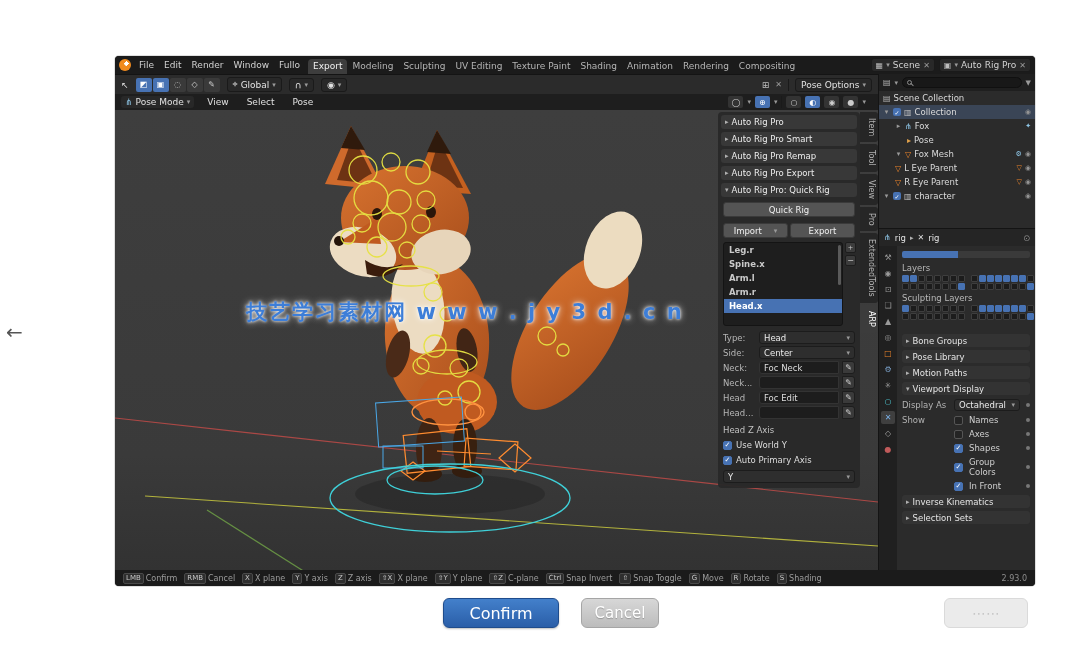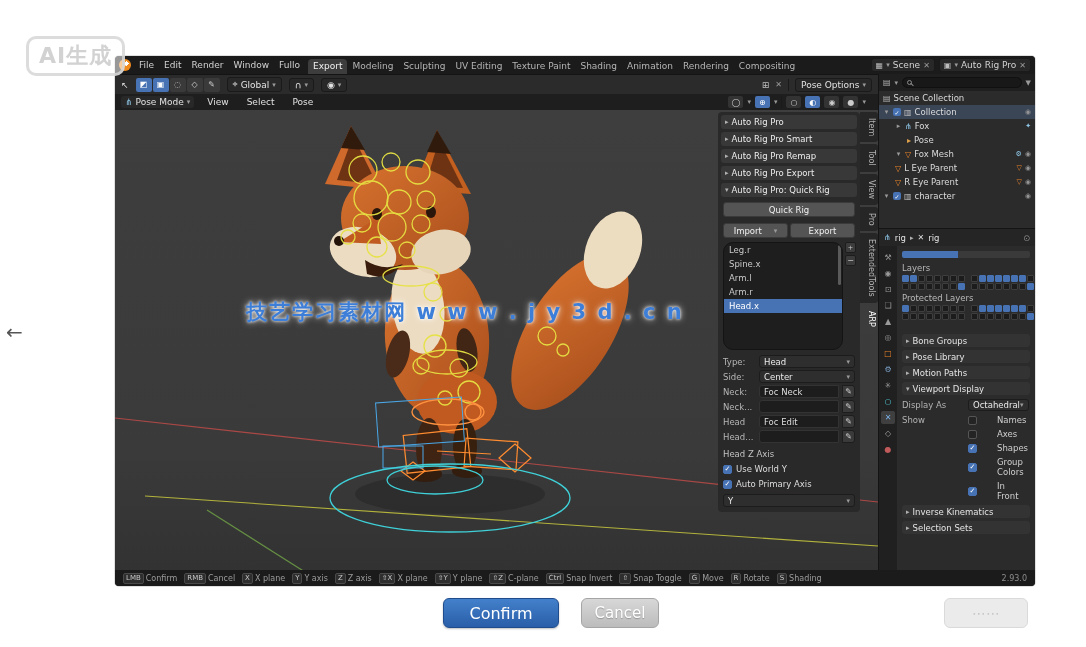--- a/index.html
+++ b/index.html
@@ -72,21 +72,21 @@
     background:rgba(41,41,41,.96); border-radius:4px; padding:3px; color:#ddd; font-size:8.5px; }
   .nsec { height:14px; display:flex; align-items:center; gap:3px; background:#383838; border-radius:3px;
     margin-bottom:3px; padding:0 4px; color:#ececec; white-space:nowrap; }
   .arr { color:#b0b0b0; font-size:7px; }
   .btn { height:15px; background:#545454; border:1px solid #3a3a3a; border-radius:3px; display:flex;
     align-items:center; justify-content:center; color:#efefef;text-align:center; }
   .qr-btn { margin:5px 2px 6px; }
   .ie-row { display:flex; gap:2px; margin:0 2px 4px; }
   .ie-row .btn { flex:1; gap:12px; }
   .listwrap { position:relative; margin:0 14px 5px 2px; }
-  .limb-list { background:#1e1e1e; border:1px solid #141414; border-radius:10px; height:108px; overflow:hidden; position:relative; }
+  .limb-list { background:#1e1e1e; border:1px solid #141414; border-radius:3px; height:84px; overflow:hidden; position:relative;font-weight:bold; }
   .limb { height:14px; line-height:14px; padding-left:5px; color:#c9c9c9; }
   .limb.sel { background:#4772b3; color:#fff; }
   .lscroll { position:absolute; right:1px; top:2px; width:3px; height:40px; background:#5a5a5a; border-radius:2px; }
   .list-ops { position:absolute; right:-13px; top:0; display:flex; flex-direction:column; gap:2px; }
   .op-btn { width:11px; height:11px; background:#3c3c3c; border:1px solid #1d1d1d; border-radius:2px;
     color:#ccc; font-size:8px; display:flex; align-items:center; justify-content:center; }
   .frow { display:flex; align-items:center; gap:3px; margin:2px 2px; }
   .frow .flab { width:33px; color:#b5b5b5; flex:none; }
   .dd2 { flex:1; display:flex; align-items:center; background:#2e2e2e; border:1px solid #1c1c1c;
     border-radius:3px; height:13px; padding:0 4px; color:#eaeaea; }
@@ -139,41 +139,40 @@
   .seg .sa { width:56px; background:#4772b3; border-radius:2px 0 0 2px; }
   .seg .sb { flex:1; background:#3a3a3a; border-radius:0 2px 2px 0; }
   .plabel { color:#b8b8b8; margin:3px 0 2px; }
   .lgrid-row { display:flex; gap:6px; margin-bottom:2px; }
   .lgrid { display:grid; grid-template-columns:repeat(8,7px); grid-auto-rows:7px; gap:1px; }
   .lc { background:#1c1c1c; border:1px solid #3e3e3e; border-radius:1px; }
   .lc.on { background:#4772b3; border-color:#4772b3; }
   .psec { height:13px; display:flex; align-items:center; gap:3px; background:#333; border-radius:3px;
     margin:3px 0; padding:0 4px; color:#e4e4e4; }
   .psec.gap { margin-top:14px; }
-  .prow { display:flex; align-items:center; gap:20px; margin:4px 0; }
+  .prow { display:flex; align-items:center; gap:6px; margin:4px 0; }
   .prow .plab { width:46px; color:#b2b2b2; flex:none; }
   .dot { margin-left:auto; width:4px; height:4px; background:#777; border-radius:50%; flex:none; }
   .pdd { flex:1; display:flex; align-items:center; background:#2e2e2e; border:1px solid #1c1c1c;
     border-radius:3px; height:12px; padding:0 4px; color:#eaeaea; }
   .pdd .caret { margin-left:auto; }
 
   
   .statusbar { position:absolute; left:0; bottom:0; width:920px; height:16px; background:#1b1b1b;
     display:flex; align-items:center; gap:7px; padding:4px 8px; font-size:8px; color:#9c9c9c; }
   .sb-item { display:flex; align-items:center; gap:2px; white-space:nowrap; }
   .kbd { background:#2e2e2e; border:1px solid #4a4a4a; border-radius:2px; padding:0 2px; font-size:7px;
     color:#c8c8c8; line-height:9px; }
   .sb-version { margin-left:auto; color:#8d8d8d; }
 </style>
 </head>
 <body>
 
 <div class="stage">
 
-  <div class="ai-badge">AI生成</div>
   <div class="back-arrow">←</div>
 
   <div class="bwin">
 
     <div class="topbar">
       <span class="blogo"></span>
       <span class="menu-item">File</span>
       <span class="menu-item">Edit</span>
       <span class="menu-item">Render</span>
       <span class="menu-item">Window</span>
@@ -605,21 +604,21 @@
                 <i class="lc"></i>
                 <i class="lc"></i>
                 <i class="lc"></i>
                 <i class="lc"></i>
                 <i class="lc"></i>
                 <i class="lc"></i>
                 <i class="lc on"></i>
             </div>
           </div>
 
-          <div class="plabel">Protected Layers</div>
+          <div class="plabel">Sculpting Layers</div>
           <div class="lgrid-row">
             <div class="lgrid">
               <i class="lc on"></i>
                 <i class="lc"></i>
                 <i class="lc"></i>
                 <i class="lc"></i>
                 <i class="lc"></i>
                 <i class="lc"></i>
                 <i class="lc"></i>
                 <i class="lc"></i>

